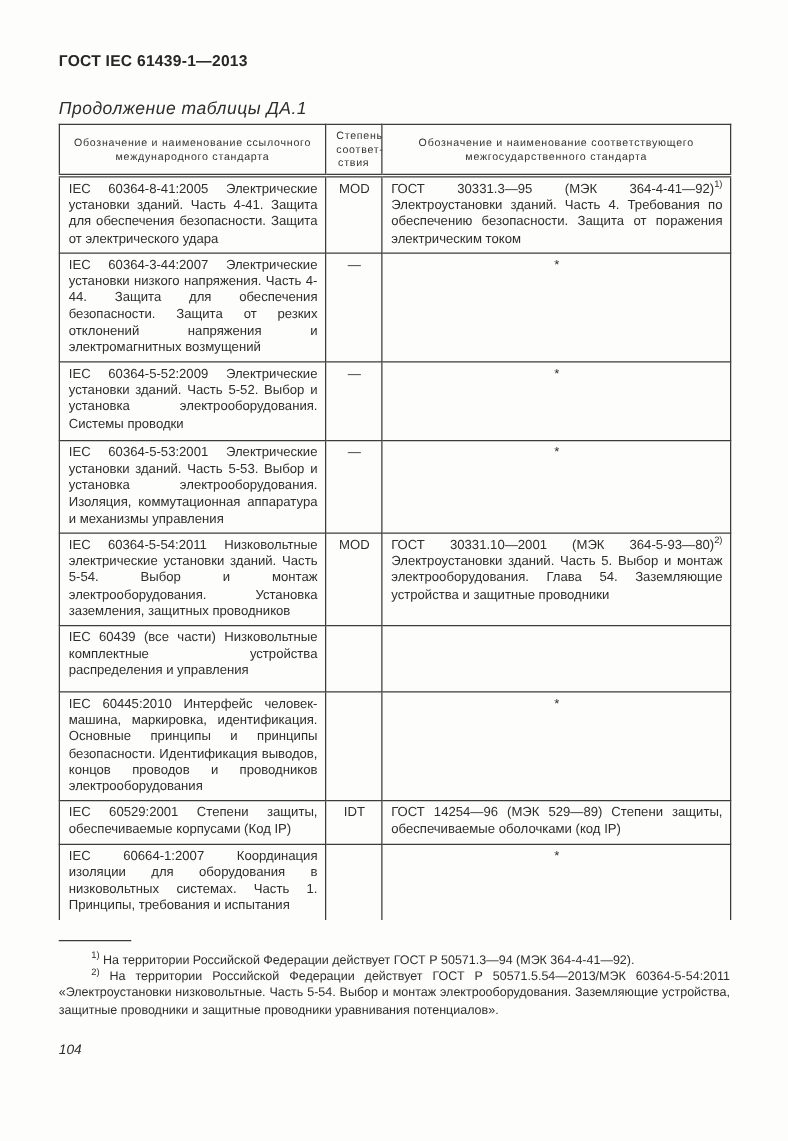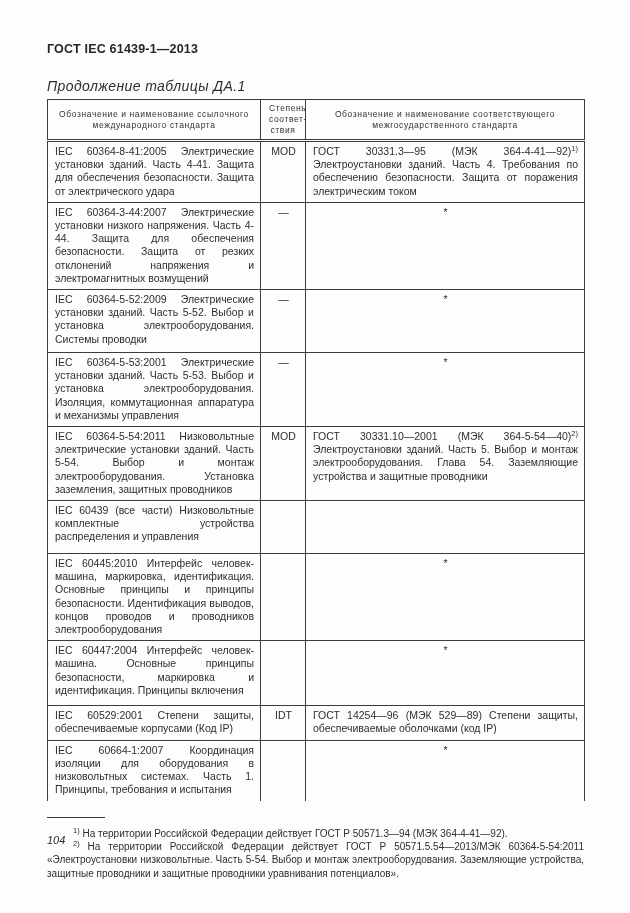--- a/index.html
+++ b/index.html
@@ -92,34 +92,29 @@
           <td class="c3 ast"><span>*</span></td>
         </tr>
         <tr style="height:71px">
           <td class="c1">IEC 60364-5-53:2001 Электрические установки зданий. Часть 5-53. Выбор и установка электрооборудования. Изоляция, коммутационная аппаратура и механизмы управления</td>
           <td class="c2">—</td>
           <td class="c3 ast"><span>*</span></td>
         </tr>
         <tr style="height:71px">
           <td class="c1">IEC 60364-5-54:2011 Низковольтные электрические установки зданий. Часть 5-54. Выбор и монтаж электрооборудования. Установка заземления, защитных проводников</td>
           <td class="c2">MOD</td>
-          <td class="c3"><span>ГОСТ 30331.10—2001 (МЭК 364-5-54—40)</span><sup>2)</sup><span> Электроустановки зданий. Часть 5. Выбор и монтаж электрооборудования. Глава 54. Заземляющие устройства и защитные проводники</span></td>
+          <td class="c3"><span>ГОСТ 30331.10—2001 (МЭК 364-5-93—80)</span><sup>2)</sup><span> Электроустановки зданий. Часть 5. Выбор и монтаж электрооборудования. Глава 54. Заземляющие устройства и защитные проводники</span></td>
         </tr>
         <tr style="height:53px">
           <td class="c1">IEC 60439 (все части) Низковольтные комплектные устройства распределения и управления</td>
           <td class="c2"></td>
           <td class="c3"><span></span></td>
         </tr>
         <tr style="height:67px">
           <td class="c1">IEC 60445:2010 Интерфейс человек-машина, маркировка, идентификация. Основные принципы и принципы безопасности. Идентификация выводов, концов проводов и проводников электрооборудования</td>
-          <td class="c2"></td>
-          <td class="c3 ast"><span>*</span></td>
-        </tr>
-        <tr style="height:65px">
-          <td class="c1">IEC 60447:2004 Интерфейс человек-машина. Основные принципы безопасности, маркировка и идентификация. Принципы включения</td>
           <td class="c2"></td>
           <td class="c3 ast"><span>*</span></td>
         </tr>
         <tr style="height:34px">
           <td class="c1">IEC 60529:2001 Степени защиты, обеспечиваемые корпусами (Код IP)</td>
           <td class="c2">IDT</td>
           <td class="c3"><span>ГОСТ 14254—96  (МЭК 529—89) Степени защиты, обеспечиваемые оболочками (код IP)</span></td>
         </tr>
         <tr style="height:57px">
           <td class="c1">IEC 60664-1:2007 Координация изоляции для оборудования в низковольтных системах. Часть 1. Принципы, требования и испытания</td>

